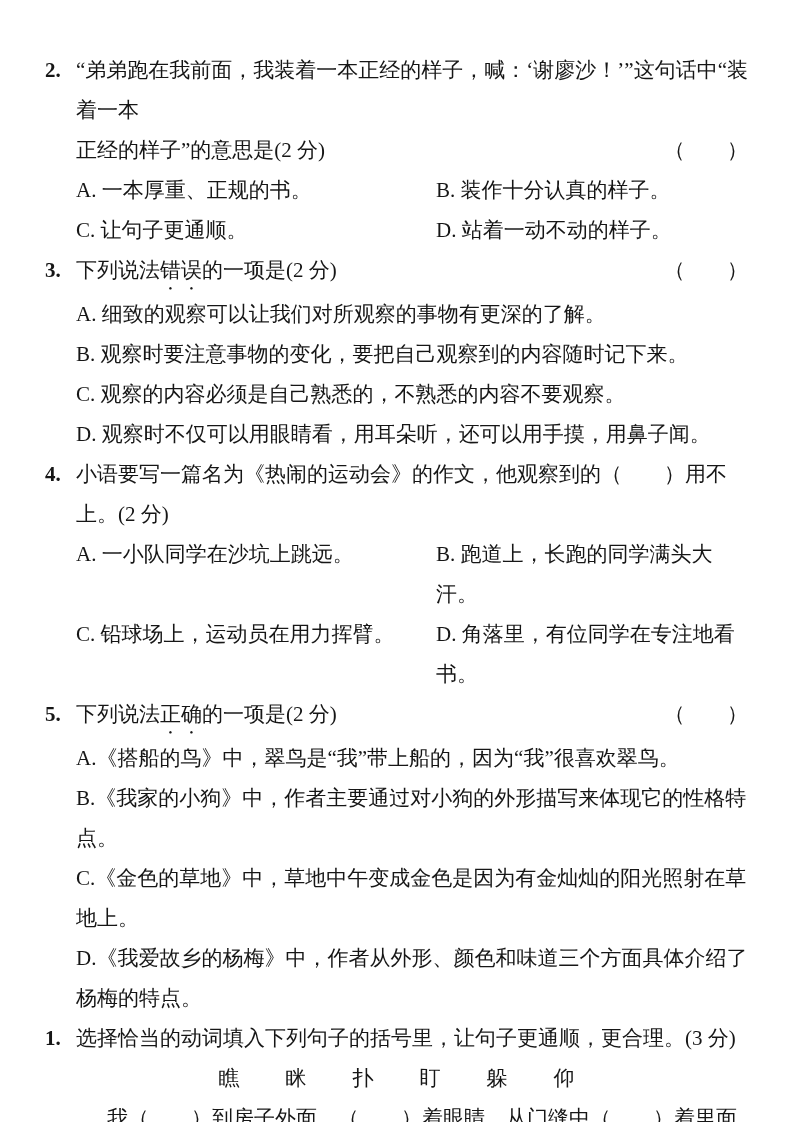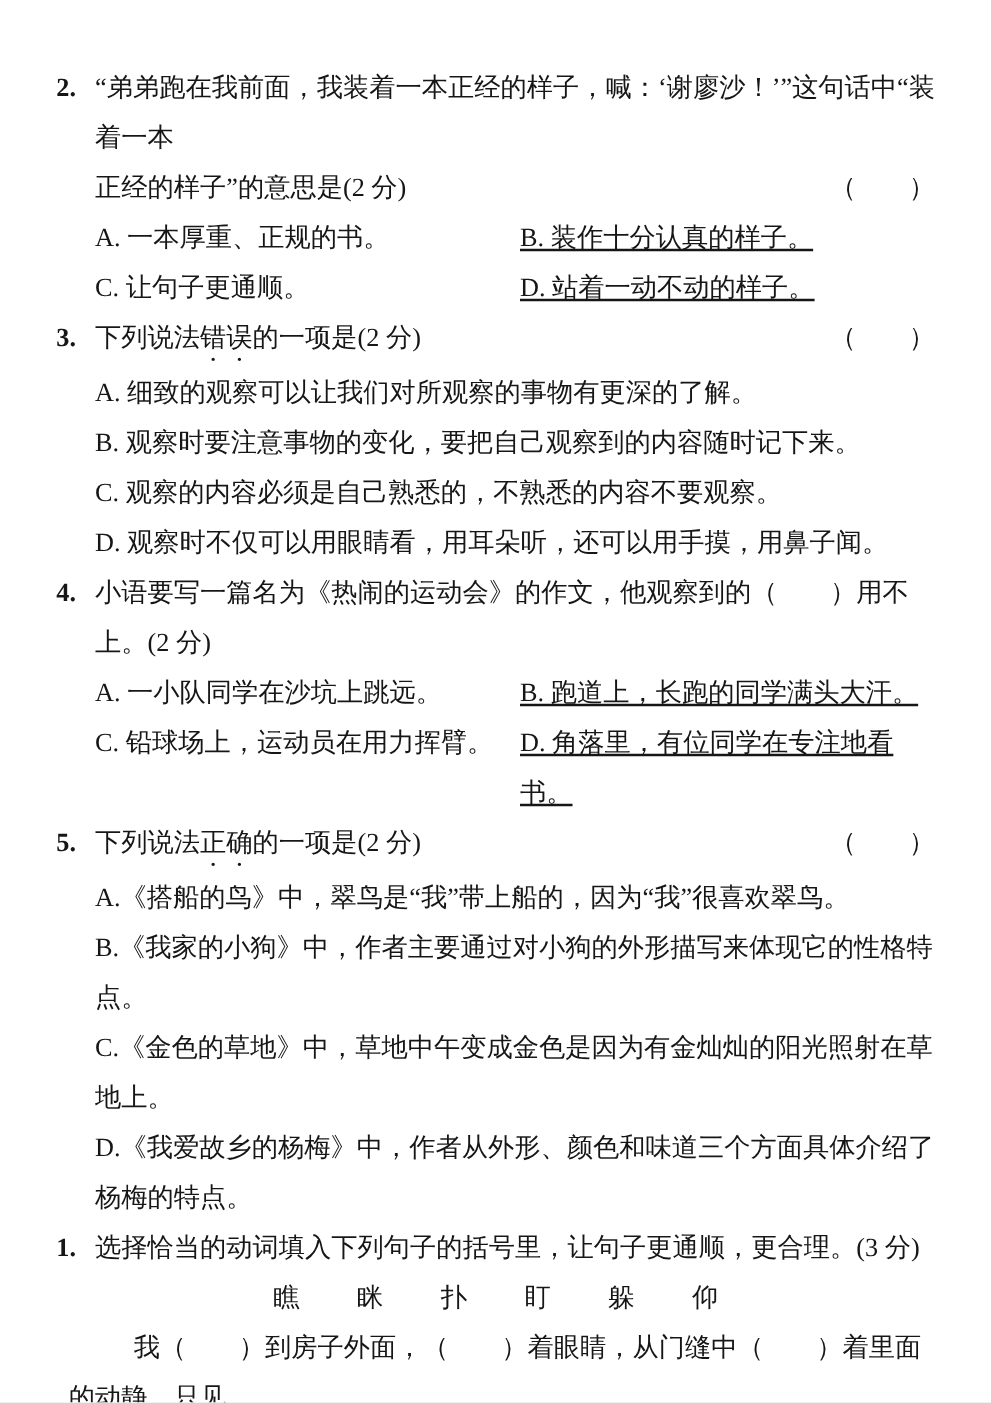--- a/index.html
+++ b/index.html
@@ -13,23 +13,23 @@
     font-family: "Liberation Serif", "DejaVu Serif", serif;
     font-size: 21px;
     line-height: 40px;
     padding: 50px 45px 0 45px;
     overflow: hidden;
   }
   .row { display: flex; align-items: baseline; }
   .num { flex: 0 0 31px; font-weight: 700; }
   .grow { flex: 1 1 auto; }
   .ind { padding-left: 31px; justify-content: center; }
-  .cols { display: flex; padding-left: 31px; }
+  .cols { display: flex; padding-left: 31px; gap: 20px; }
   .cols .c1 { flex: 0 0 340px; }
-  .cols .c2 { flex: 1 1 auto; text-decoration: underline; }
+  .cols .c2 { flex: 1 1 auto; }
   .bracket { white-space: pre; flex: 0 0 auto; }
   .heading {
     font-family: "Liberation Sans", "DejaVu Sans", sans-serif;
     font-weight: 700;
     letter-spacing: 0.5px;
   }
   .bank { display: flex; justify-content: center; gap: 46px; font-weight: 400; }
   .passage { margin-left: 10px; }
   .passage .first { text-indent: 52px; }
   .emph {

